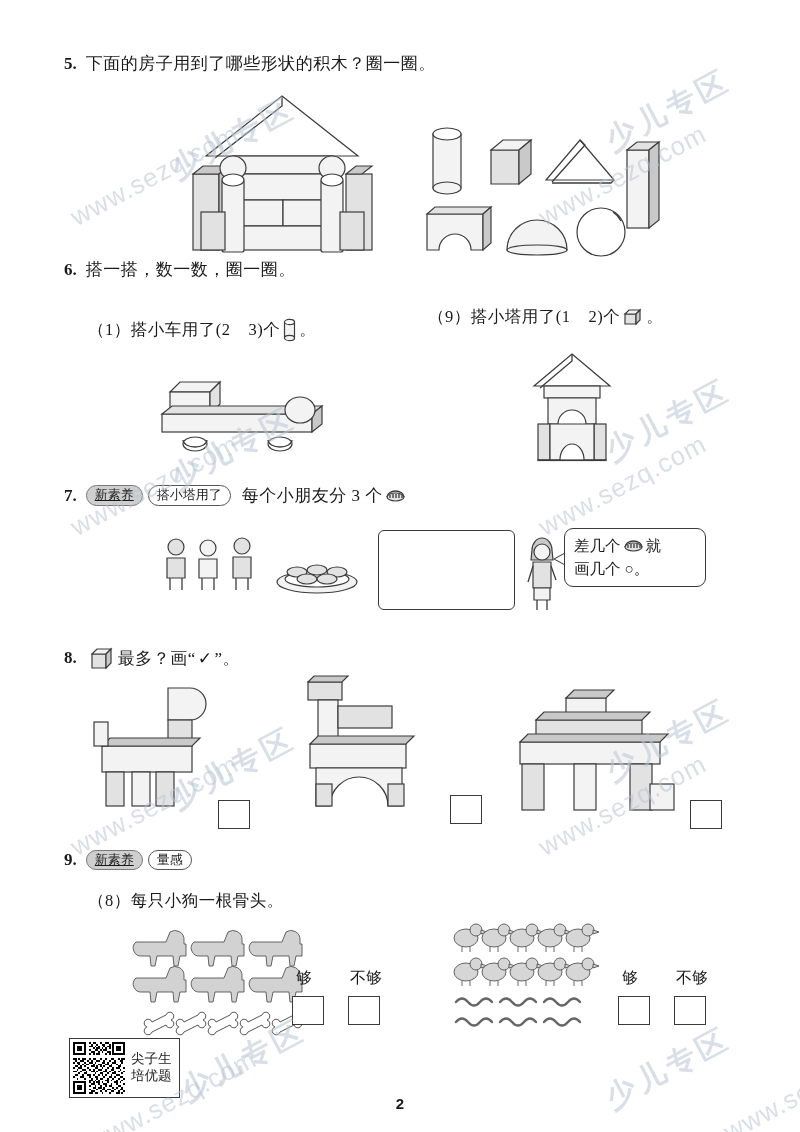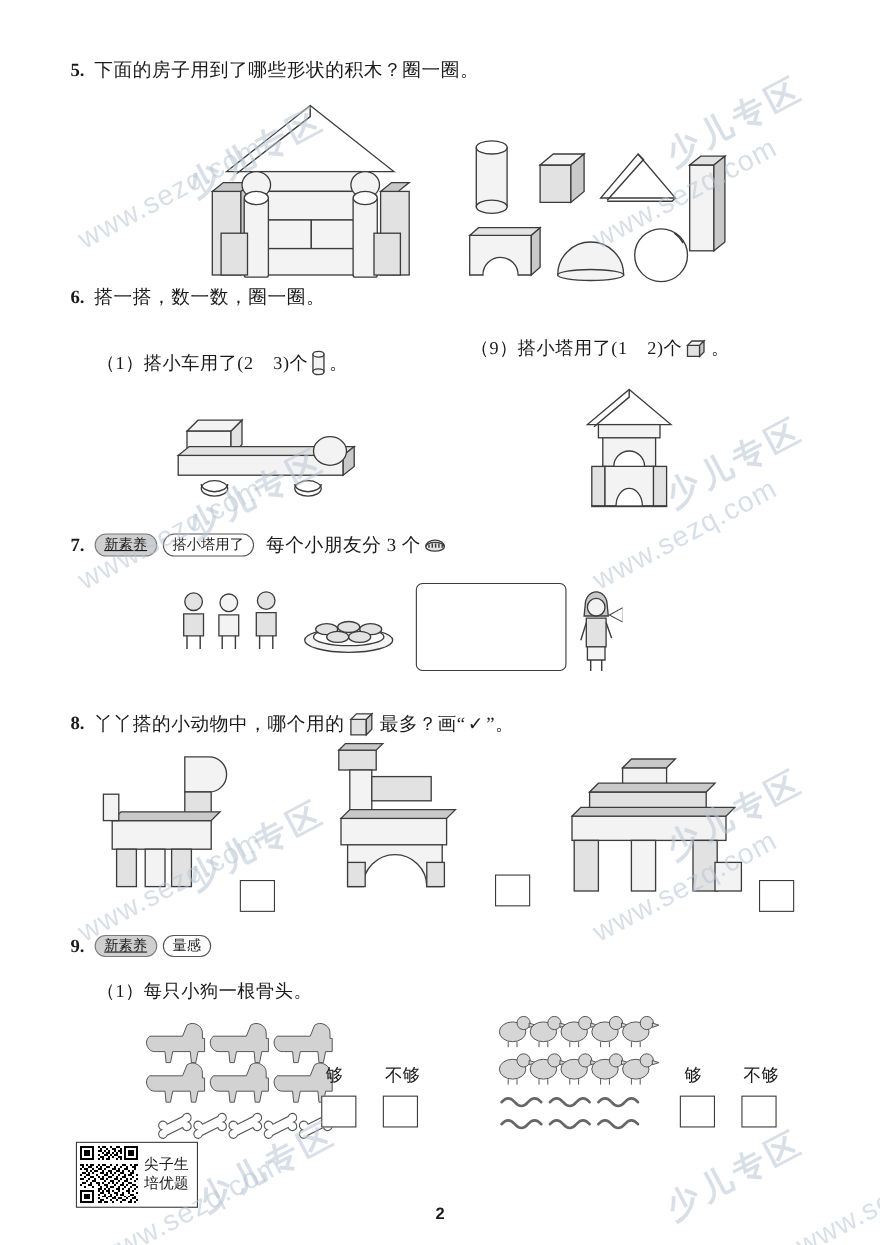--- a/index.html
+++ b/index.html
@@ -285,24 +285,37 @@
       <path class="face-m" d="M10,26 h18 v26 h-18 z"></path>
       <path class="stroke" d="M10,30 l-5,16 M28,30 l5,14"></path>
       <path class="face-l" d="M11,52 h16 v12 h-16 z"></path>
       <path class="stroke" d="M14,64 v10 M24,64 v10"></path>
     </svg>
   </div>
 
   <div class="bubble-tail" style="left:553px;top:552px;">
       <i></i>
     </div>
+  <div class="bubble" style="left:564px;top:528px;width:122px;">
+    <div style="display:flex;align-items:center;">
+      <span>差几个</span>
+      <span class="inline-ico">
+        <svg width="19" height="13" viewBox="0 0 19 13">
+          <ellipse class="face-m" cx="9.5" cy="8" rx="8.5" ry="4"></ellipse>
+          <path class="stroke" d="M1,8 a8.5,6 0 0 1 17,0"></path>
+          <path class="stroke" d="M4,6 v3 M7,5 v4 M10,5 v4 M13,5 v4 M16,6 v3" stroke-width=".8"></path>
+        </svg>
+      </span>
+      <span>就</span>
+    </div>
+    <div>画几个 ○。</div>
+  </div>
 
   <div class="qrow" style="left:64px;top:645px;">
     <span class="qnum">8.</span>
-    <span class="qtext">丫丫搭的小动物中，哪个用的</span>
     <span class="inline-ico">
       <svg width="26" height="26" viewBox="0 0 26 26">
         <polygon class="face-m" points="3,9 17,9 17,23 3,23"></polygon>
         <polygon class="face-l" points="3,9 8,4 22,4 17,9"></polygon>
         <polygon class="face-d" points="17,9 22,4 22,18 17,23"></polygon>
       </svg>
     </span>
     <span class="qtext">最多？画“</span>
     <span class="qtext" style="padding:0 2px;">✓</span>
     <span class="qtext">”。</span>
@@ -353,21 +366,21 @@
   </div>
   <div class="ansbox" style="position:absolute;left:690px;top:800px;"></div>
 
   <div class="qrow" style="left:64px;top:850px;">
     <span class="qnum">9.</span>
     <span class="badge fill">新素养</span>
     <span class="badge">量感</span>
   </div>
 
   <div class="sub" style="left:88px;top:890px;">
-    <span>（1）每只小狗一根骨头。</span>
+    <span>（8）每只小狗一根骨头。</span>
   </div>
 
   <div style="position:absolute;left:130px;top:920px;">
     <svg width="170" height="72" viewBox="0 0 170 72">
       <g fill="#d2d2d2" stroke="#555" stroke-width=".9">
         <g transform="translate(0,0)">
           <path d="M6,22 h30 l4,-10 a9,9 0 0 1 14,8 l0,4 h2 v12 h-6 l-2,10 h-4 l-1,-10 h-16 l-2,10 h-4 l-1,-10 h-8 a8,8 0 0 1 -6,-14 z"></path>
         </g>
         <g transform="translate(58,0)">
           <path d="M6,22 h30 l4,-10 a9,9 0 0 1 14,8 l0,4 h2 v12 h-6 l-2,10 h-4 l-1,-10 h-16 l-2,10 h-4 l-1,-10 h-8 a8,8 0 0 1 -6,-14 z"></path>

